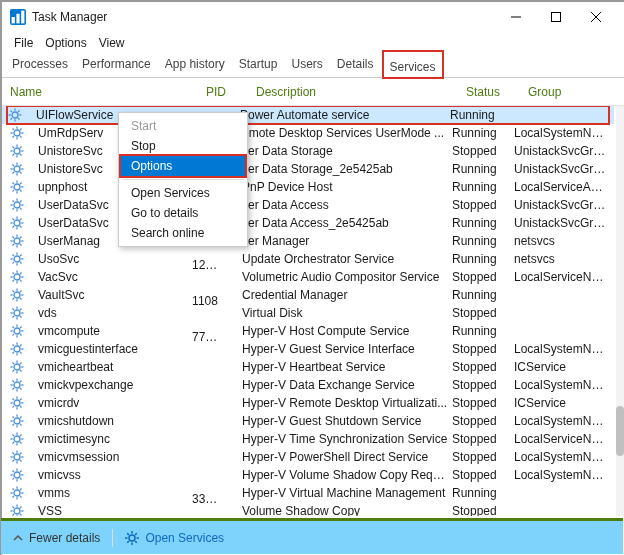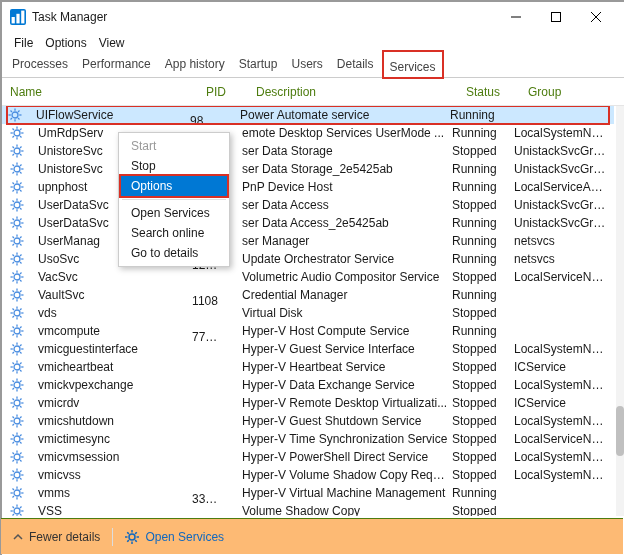--- a/index.html
+++ b/index.html
@@ -136,22 +136,22 @@
 
   .svc-icon {
     width: 14px; height: 14px; flex: 0 0 14px;
   }
   .svc-icon svg { width: 14px; height: 14px; }
 
   
   .context-menu {
     position: absolute;
     left: 116px;
-    top: 26px;
-    width: 112px;
+    top: 6px;
+    width: 130px;
     background: #ffffff;
     border: 1px solid #cccccc;
     box-shadow: 2px 2px 6px rgba(0,0,0,0.25);
     padding: 3px 2px;
     z-index: 10;
   }
   .context-menu .cm-item {
     padding: 3px 10px;
     color: #1a1a1a;
     cursor: default;
@@ -187,26 +187,26 @@
     left: 0; width: 8px;
     background: #c0c0c0;
     border-radius: 4px;
   }
 
   
   .bottombar {
     position: absolute;
     left: 1px; right: 1px; bottom: 1px;
     height: 36px;
-    border-top: 1px solid #4d7c0f;
+    border-top: 3px solid #4d7c0f;
     display: flex;
     align-items: center;
     padding: 0 12px;
     gap: 12px;
-    background: #fdba74;
+    background: #7dd3fc;
   }
   .bottombar .fd {
     display: flex; align-items: center; gap: 6px;
     color: #333;
   }
   .bottombar .open-svc {
     display: flex; align-items: center; gap: 6px;
     color: #1068bf;
   }
   .bottombar .sep {
@@ -777,22 +777,22 @@
       <div class="c-stat">Stopped</div>
       <div class="c-group"></div>
     </div>
 
 <div class="context-menu">
     <div class="cm-item disabled">Start</div>
     <div class="cm-item">Stop</div>
     <div class="cm-item active">Options</div>
     <hr>
     <div class="cm-item">Open Services</div>
+    <div class="cm-item">Go to details</div>
     <div class="cm-item">Search online</div>
-    <div class="cm-item">Go to details</div>
   </div>
     <div class="scrollbar-v">
     <div class="scroll-thumb" style="top:300px;height:50px"></div>
   </div>
   </div>
 
 <div class="bottombar">
   <div class="fd">
     <svg class="chev" viewBox="0 0 10 10">
         <polyline points="1,7 5,3 9,7" fill="none" stroke="#555" stroke-width="1.5"></polyline>

